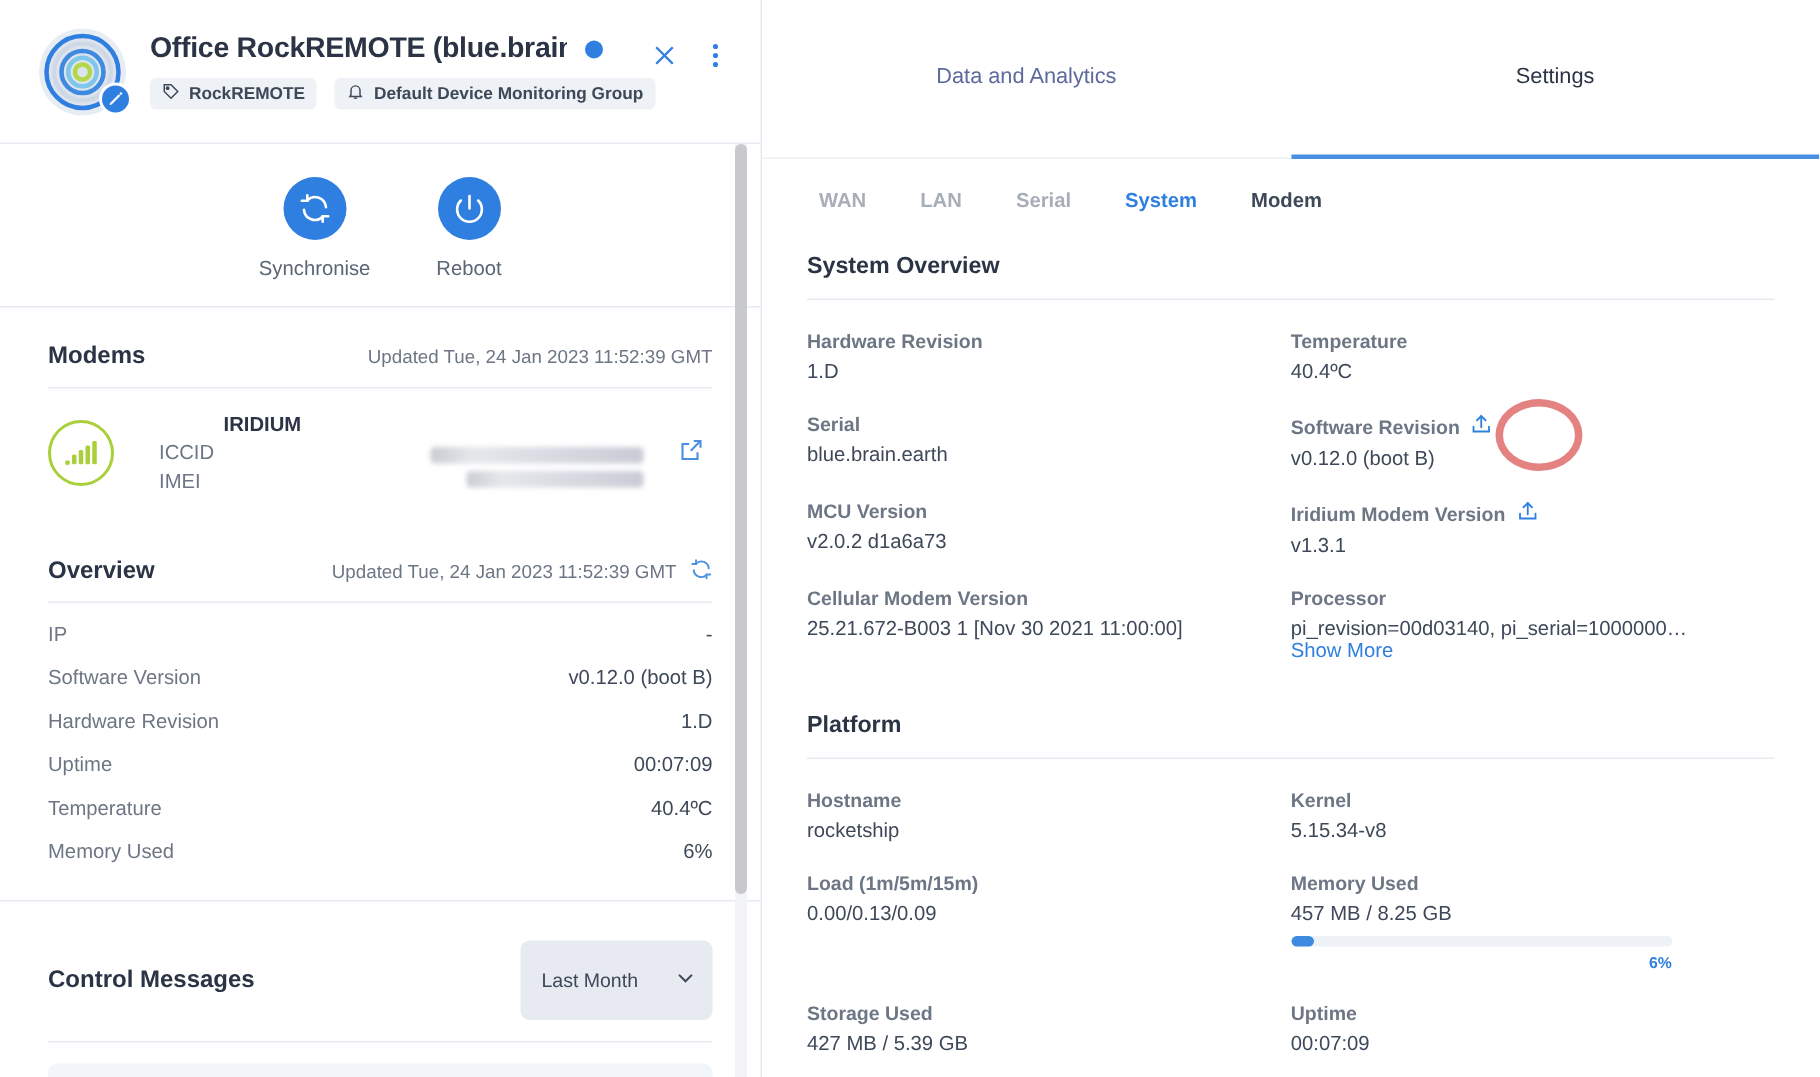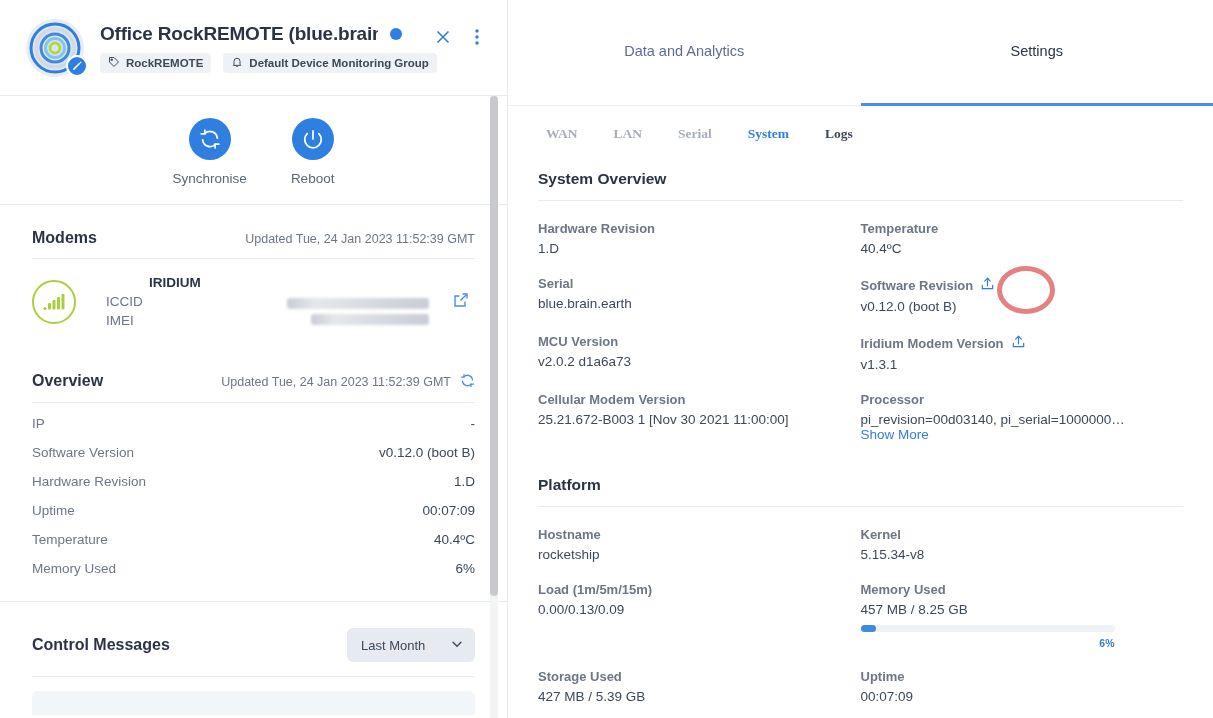--- a/index.html
+++ b/index.html
@@ -113,21 +113,21 @@
 
   .kv-list { padding-top: 6px; }
   .kv-row { display: flex; justify-content: space-between; padding: 7px 0; font-size: 13.5px; }
   .kv-key { color: #6d7685; }
   .kv-val { color: #3d4858; }
 
   .cm-block { border-top: 1px solid #e7eaf0; margin-top: 18px; }
   .cm-head { display: flex; align-items: center; justify-content: space-between; padding: 26px 0 14px 0; }
   .select-box {
     display: flex; align-items: center; justify-content: space-between;
-    width: 128px; height: 34px;
+    width: 128px; height: 53px;
     background: #e7eaf0; border-radius: 6px;
     padding: 0 11px 0 14px;
     font-size: 13px; color: #3d4858; cursor: pointer;
   }
   .cm-item {
     height: 24px; background: #f2f5f9;
     border-radius: 6px 6px 0 0; margin-top: 14px;
   }
 
   .vscroll-track {
@@ -148,21 +148,21 @@
     position: relative; padding-bottom: 4px;
   }
   .top-tab.active { color: #2b3445; }
   .top-tab.active::after {
     content: ""; position: absolute; left: 0; right: 0; bottom: -1px;
     height: 3px; background: #4a90e2;
   }
   .sub-tabs { display: flex; gap: 0; padding: 20px 30px 0 30px; }
   .sub-tab {
     font-size: 13.5px; font-weight: bold; color: #a8aeb9;
-    padding: 0 18px; cursor: pointer; font-family: Liberation Serif, serif;
+    padding: 0 18px; cursor: pointer;
   }
   .sub-tab:first-child { padding-left: 8px; }
   .sub-tab.active { color: #2f7fe0; }
   .sub-tab.plain { color: #3d4858; }
 
   .content { padding: 0 30px; }
   .panel-head { padding-top: 28px; padding-bottom: 12px; font-size: 15.5px; font-weight: bold; color: #2b3445; }
   .grid2 { display: grid; grid-template-columns: 1fr 1fr; column-gap: 0; }
   .field { padding-top: 20px; }
   .field-label {
@@ -400,21 +400,21 @@
       <div class="top-tab active">
         <span>Settings</span>
       </div>
     </div>
 
     <div class="sub-tabs">
       <div class="sub-tab">WAN</div>
       <div class="sub-tab">LAN</div>
       <div class="sub-tab">Serial</div>
       <div class="sub-tab active">System</div>
-      <div class="sub-tab plain">Logs</div>
+      <div class="sub-tab plain">Modem</div>
     </div>
 
     <div class="content">
 
       <div class="panel-head">System Overview</div>
       <div class="hr"></div>
 
       <div class="grid2">
         <div class="field">
           <div class="field-label">Hardware Revision</div>

